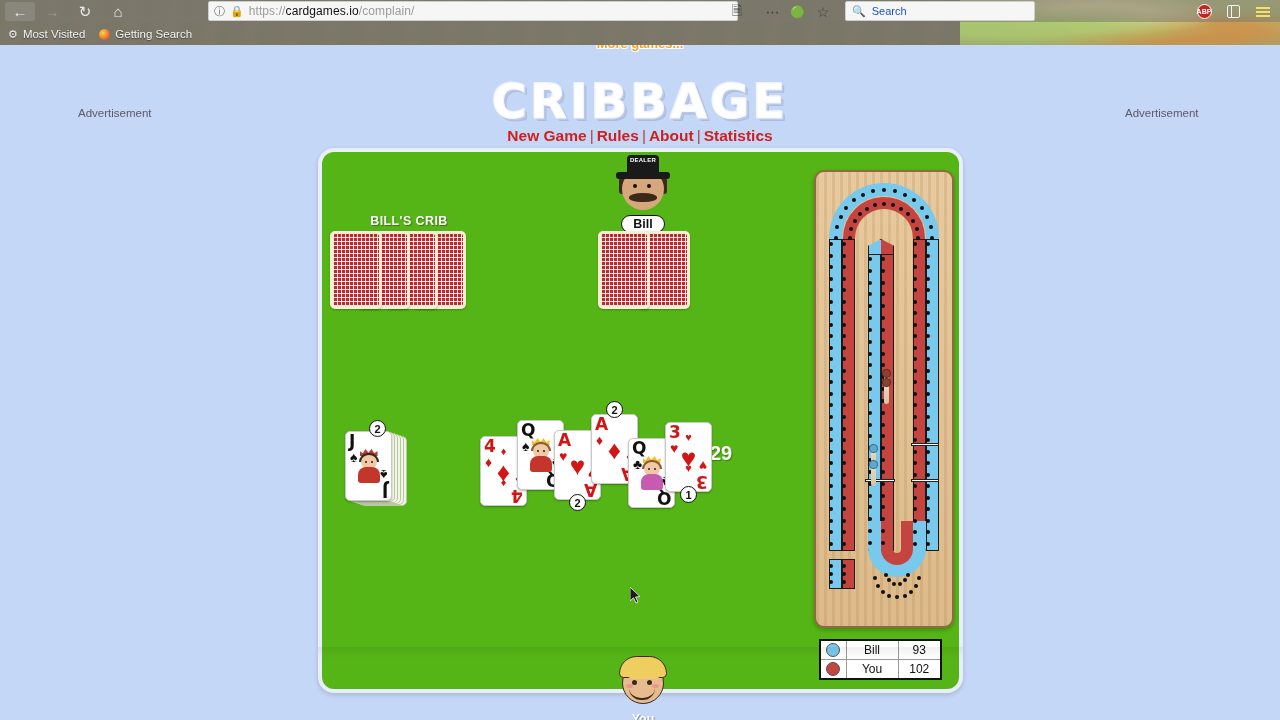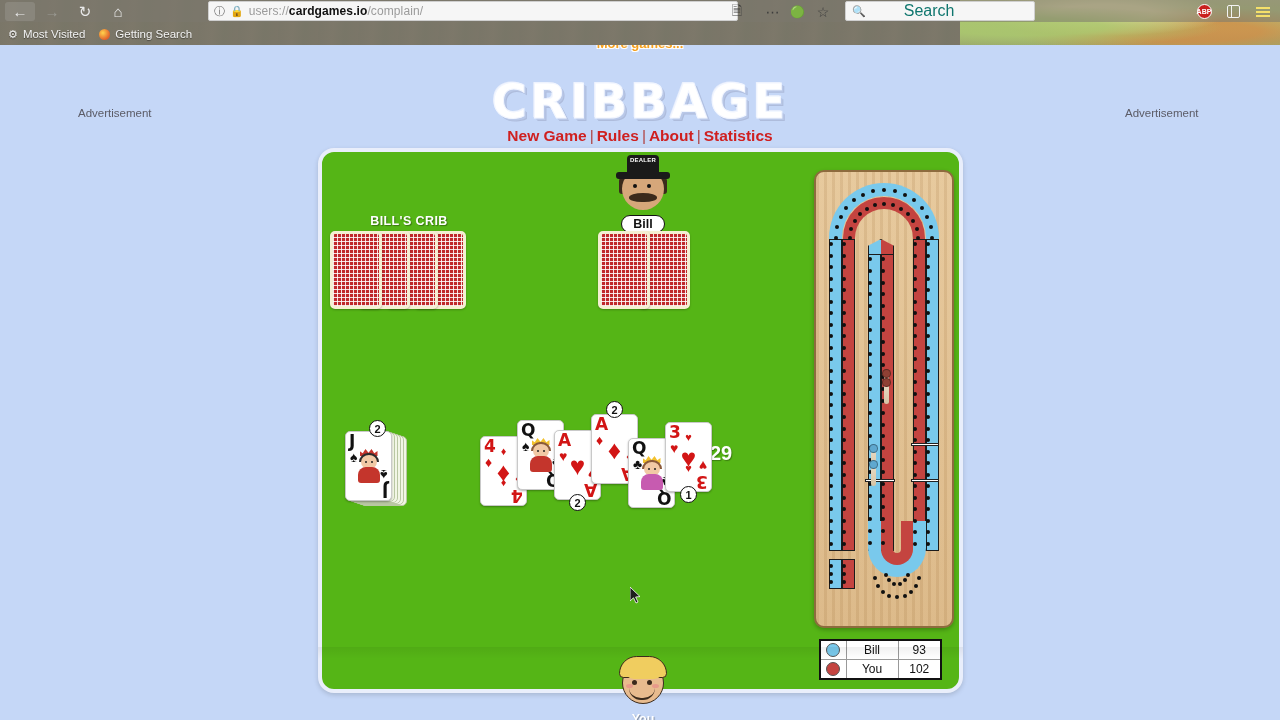--- a/index.html
+++ b/index.html
@@ -44,39 +44,39 @@
   #nav-home { left:103px; }
 
   #urlbar {
     position:absolute; top:1px; left:208px; width:530px; height:20px;
     background:#f6f6f6; border:1px solid #cfcfcf; border-radius:2px;
     display:flex; align-items:center; padding:0 5px; gap:5px;
   }
   .url-info { color:#6b6b6b; font-size:11px; }
   .url-lock { color:#12a812; font-size:11px; }
   #url-text { font-size:12px; color:#9b9b9b; white-space:nowrap; letter-spacing:0.1px; }
-  #url-text b { color:#111; font-weight:700; }
+  #url-text b { color:#111; font-weight:400; }
 
   .chrome-icon {
     position:absolute; top:2px; width:22px; height:19px;
     display:flex; align-items:center; justify-content:center;
     color:#3d3d3d; font-size:12px;
   }
   #icon-reader { left:726px; font-size:13px; }
   #icon-dots { left:762px; font-size:14px; letter-spacing:1px; }
   #icon-pocket { left:787px; }
   #icon-star { left:812px; font-size:14px; }
 
   #searchbar {
     position:absolute; top:1px; left:845px; width:190px; height:20px;
     background:#f6f6f6; border:1px solid #cfcfcf; border-radius:2px;
     display:flex; align-items:center; padding:0 6px; gap:6px;
   }
   .search-mag { color:#6e6e6e; font-size:11px; }
-  #search-text { font-size:16px; color:#0f766e;margin-left:32px; }
+  #search-text { font-size:11px; color:#1d4ed8; }
 
   #icon-ext1 { left:1193px; color:#fff; }
   #icon-ext2 { left:1222px; }
   #icon-ext3 { left:1252px; color:#f0d24e; font-size:15px; }
   .abp-badge {
     width:15px; height:15px; border-radius:50%;
     background:#c9211e; color:#fff; font-size:7px; font-weight:bold;
     display:flex; align-items:center; justify-content:center;
     border:1.5px solid #fff;
   }
@@ -286,21 +286,21 @@
   <div class="chrome-topbar"></div>
 
   <div class="nav-btn" id="nav-back">←</div>
   <div class="nav-btn disabled" id="nav-fwd">→</div>
   <div class="nav-btn" id="nav-reload">↻</div>
   <div class="nav-btn" id="nav-home">⌂</div>
 
   <div id="urlbar">
     <span class="url-info">ⓘ</span>
     <span class="url-lock">🔒</span>
-    <span id="url-text"><span>users://</span><b>cardgames.io</b><span>/complain/</span></span>
+    <span id="url-text"><span>https://</span><b>cardgames.io</b><span>/complain/</span></span>
   </div>
 
   <div class="chrome-icon" id="icon-reader">🗎</div>
   <div class="chrome-icon" id="icon-dots">⋯</div>
   <div class="chrome-icon" id="icon-pocket">🟢</div>
   <div class="chrome-icon" id="icon-star">☆</div>
 
   <div id="searchbar">
     <span class="search-mag">🔍</span>
     <span id="search-text">Search</span>

